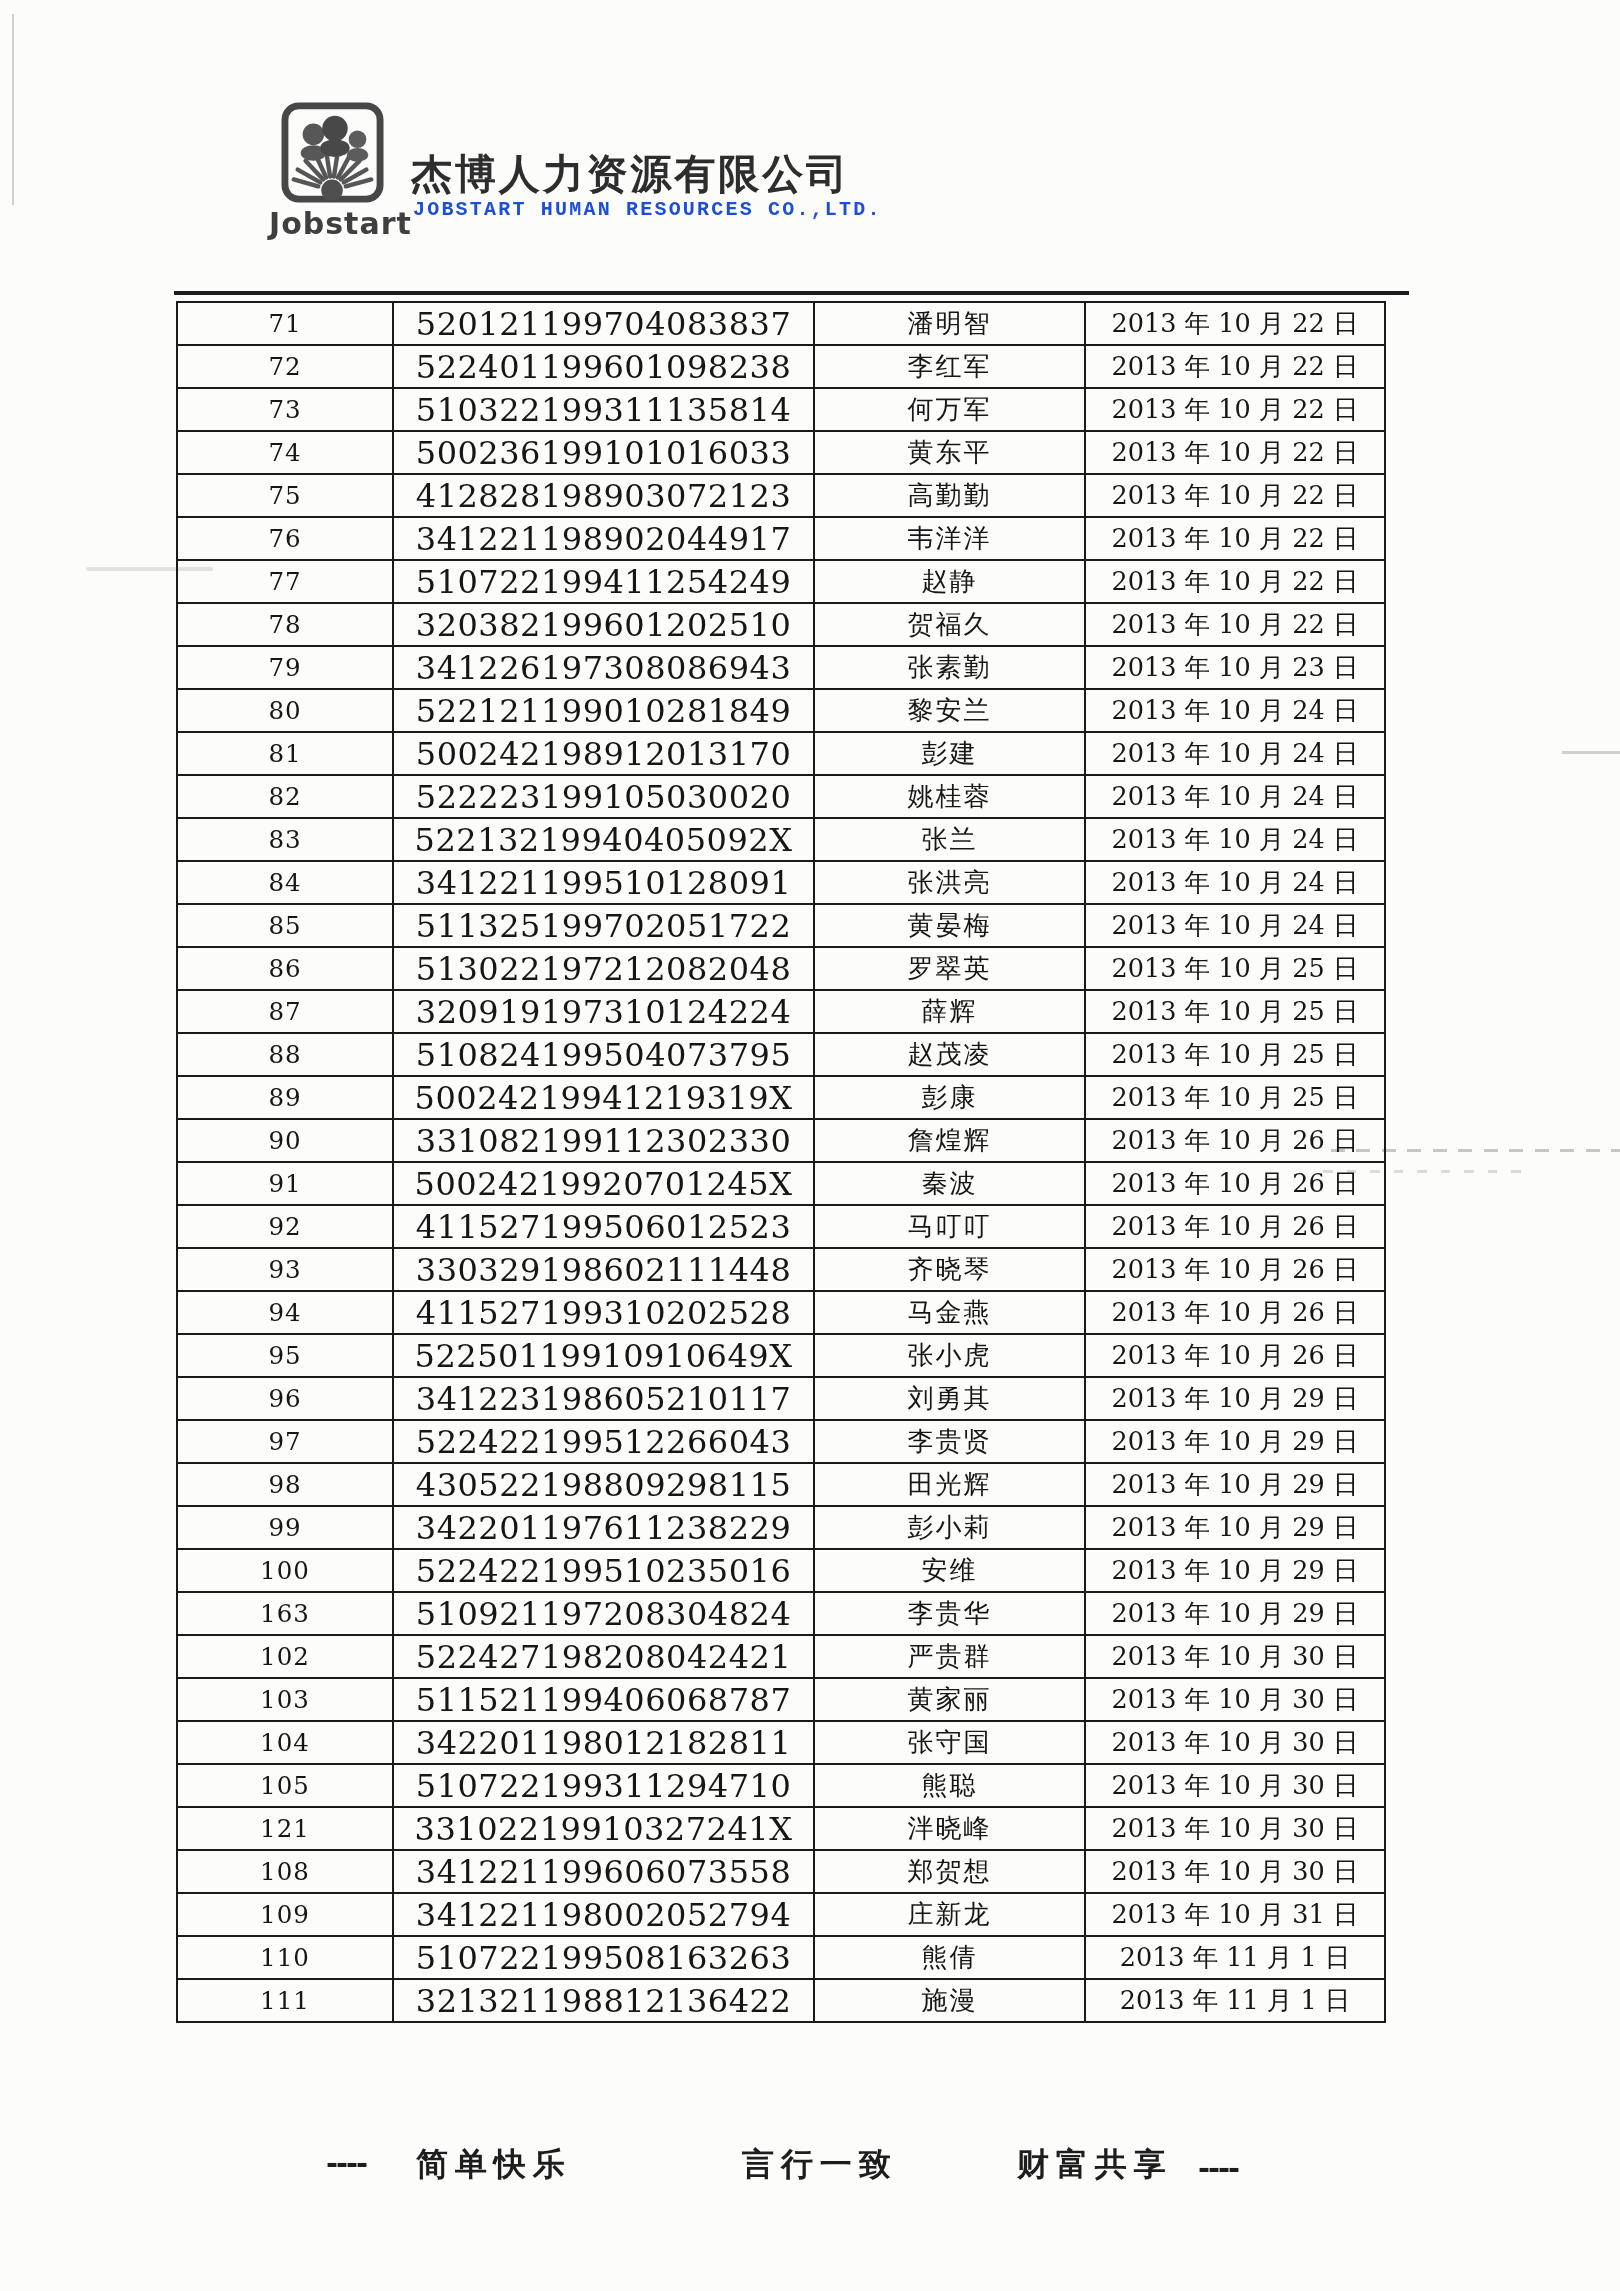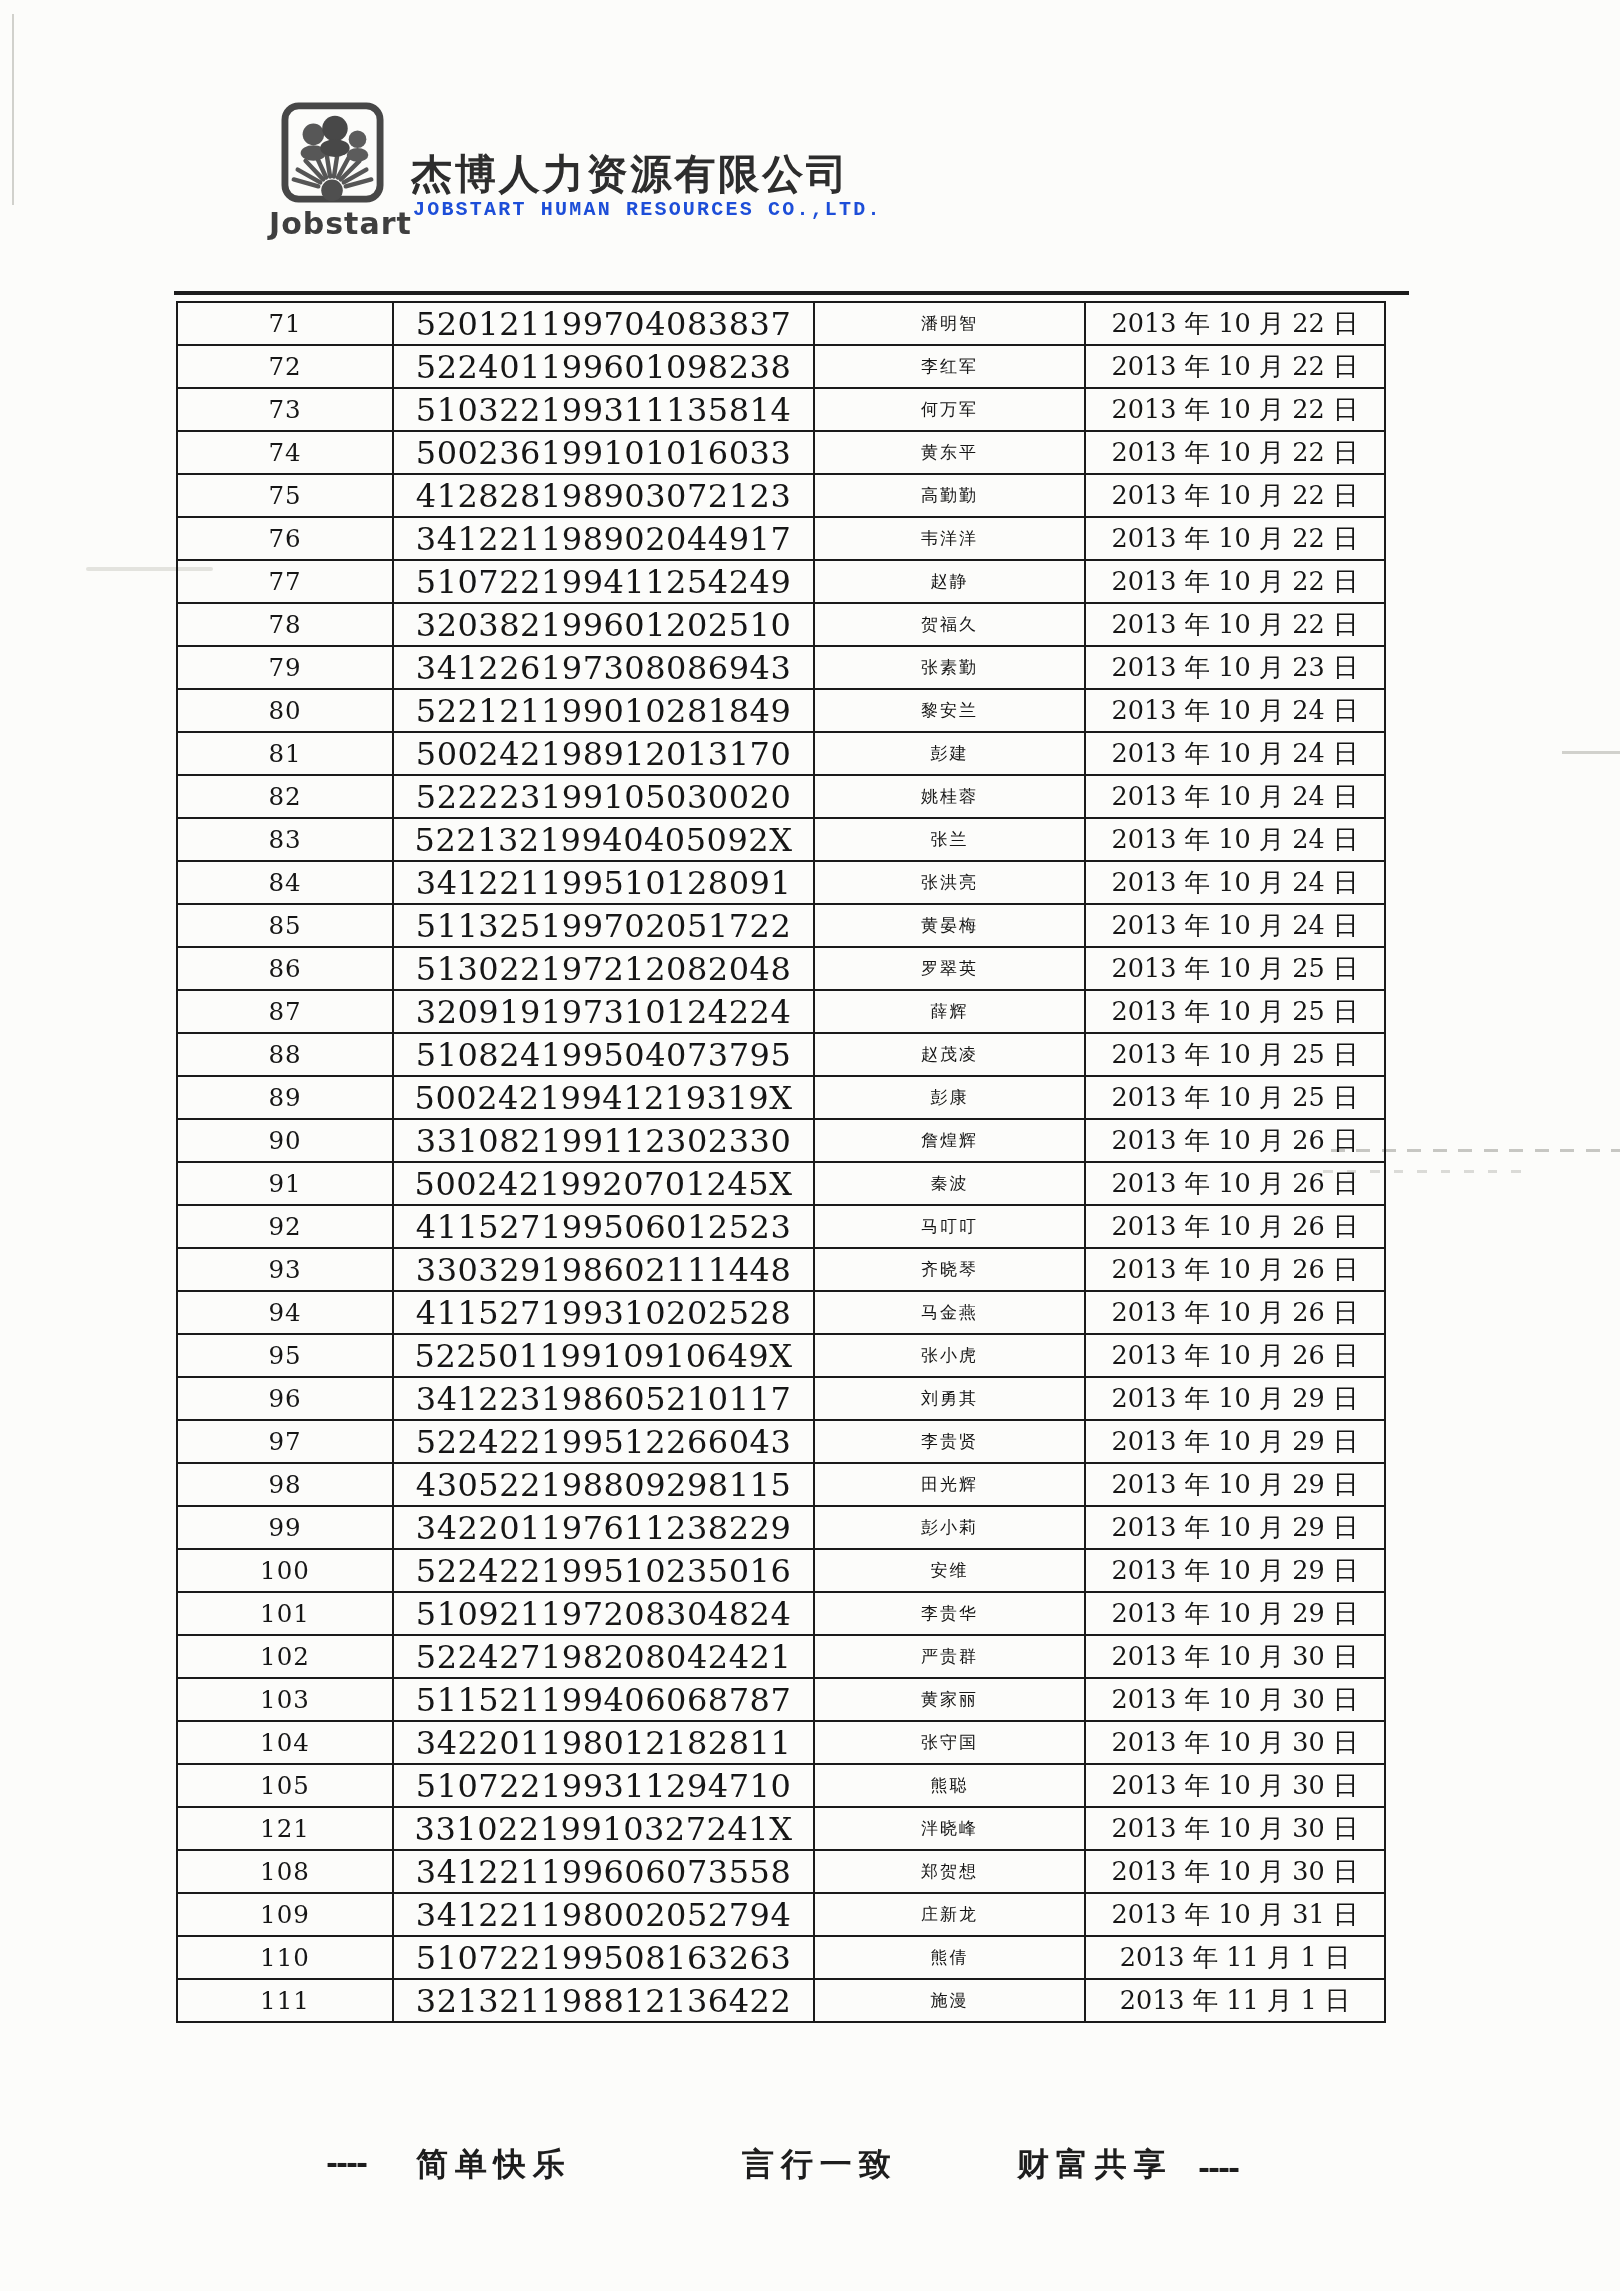--- a/index.html
+++ b/index.html
@@ -58,21 +58,21 @@
     text-align: center; vertical-align: middle;
     overflow: hidden; white-space: nowrap;
   }
   table.roster tr { height: 43px; padding-left: 12px; }
   col.c1 { width: 216px; }
   col.c2 { width: 421px; }
   col.c3 { width: 271px; }
   col.c4 { width: 300px; }
   td.c-no   { font-size: 24.5px; letter-spacing: 1px; }
   td.c-id   { font-size: 32px; letter-spacing: 0.5px; }
-  td.c-name { font-size: 17px; letter-spacing: 2px; }
+  td.c-name { font-size: 26px; letter-spacing: 2px; }
   td.c-date { font-size: 25.5px; }
 
   
   .footer-item { position: absolute; white-space: nowrap; color: #1d1d1d; }
   .f-dash { font-family: "DejaVu Sans", sans-serif; font-size: 29px; font-weight: 700; letter-spacing: -2px; }
   .f-word { font-size: 32px; font-weight: 600; letter-spacing: 6.9px; }
   .fd1 { left: 326px;  top: 2146px; }
   .fw1 { left: 416px;  top: 2143px; }
   .fw2 { left: 742px;  top: 2143px; }
   .fw3 { left: 1017px; top: 2143px; }
@@ -329,21 +329,21 @@
   </tr>
 
   <tr>
     <td class="c-no">100</td>
     <td class="c-id">522422199510235016</td>
     <td class="c-name">安维</td>
     <td class="c-date">2013 年 10 月 29 日</td>
   </tr>
 
   <tr>
-    <td class="c-no">101</td>
+    <td class="c-no">163</td>
     <td class="c-id">510921197208304824</td>
     <td class="c-name">李贵华</td>
     <td class="c-date">2013 年 10 月 29 日</td>
   </tr>
 
   <tr>
     <td class="c-no">102</td>
     <td class="c-id">522427198208042421</td>
     <td class="c-name">严贵群</td>
     <td class="c-date">2013 年 10 月 30 日</td>

